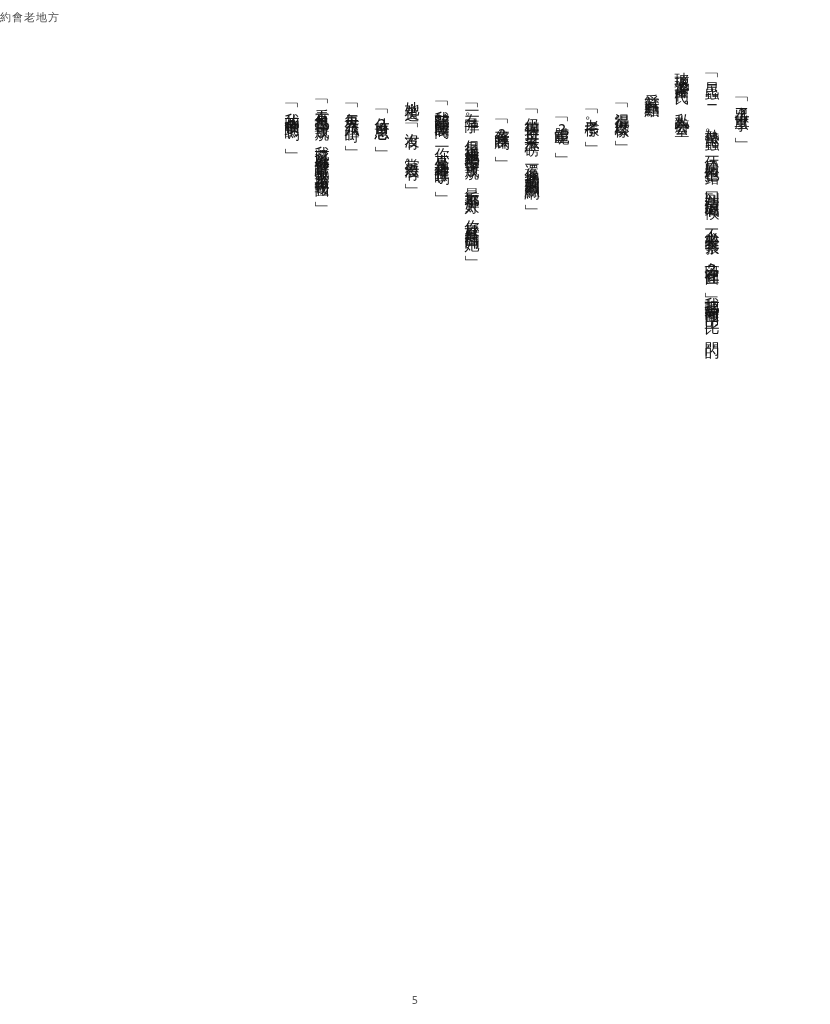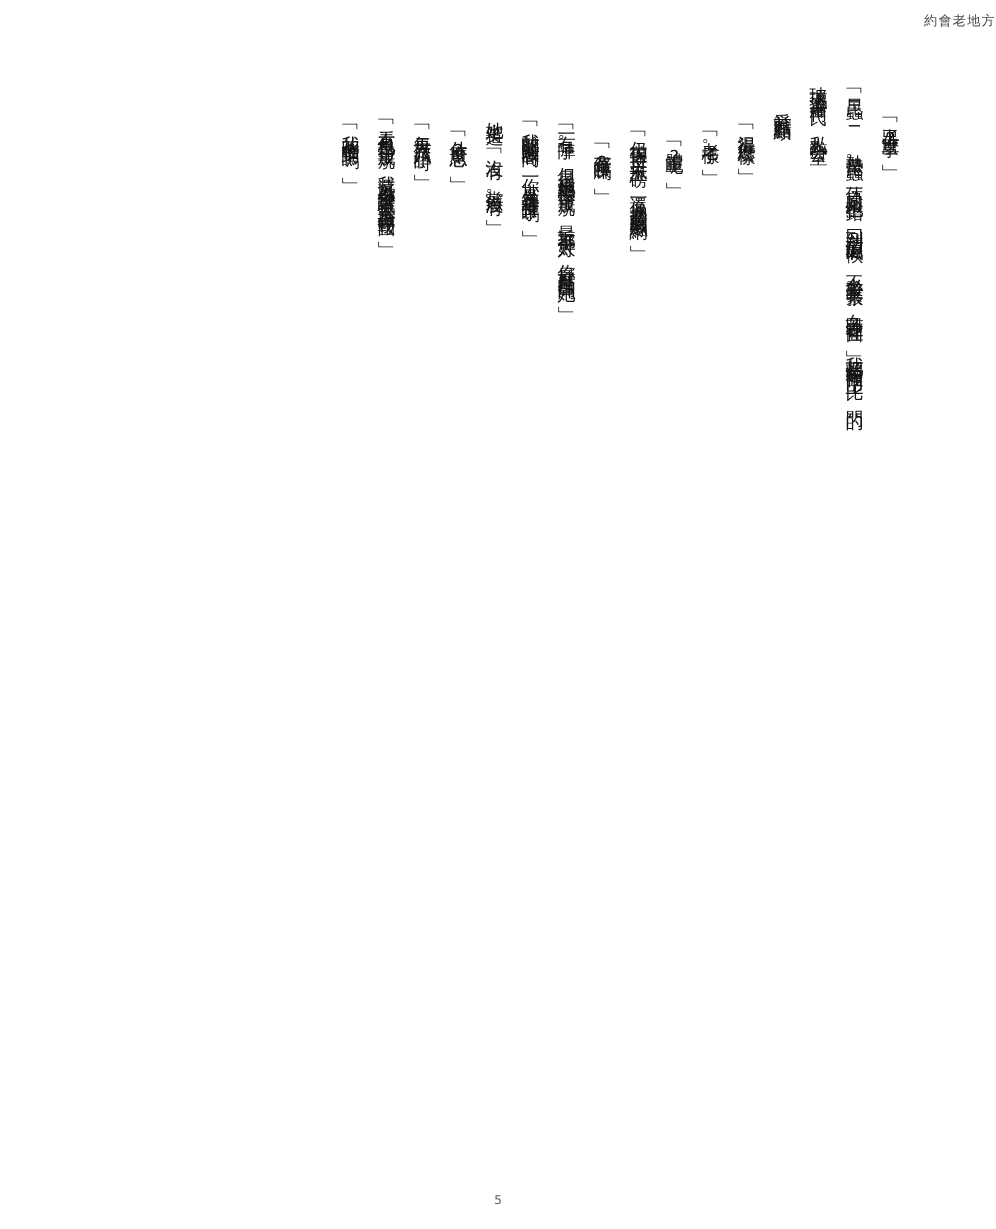--- a/index.html
+++ b/index.html
@@ -22,21 +22,21 @@
     height: 1024px;
     background: #ffffff;
     box-sizing: border-box;
   }
 
   .page-header {
     position: absolute;
     top: 10px;
     left: 0;
     width: 830px;
-    text-align: right;
+    text-align: left;
     font-size: 11px;
     color: #4a4a4a;
     letter-spacing: 1px;
     font-family: "DejaVu Sans", sans-serif;
   }
 
   .page-footer {
     position: absolute;
     bottom: 18px;
     left: 0;

